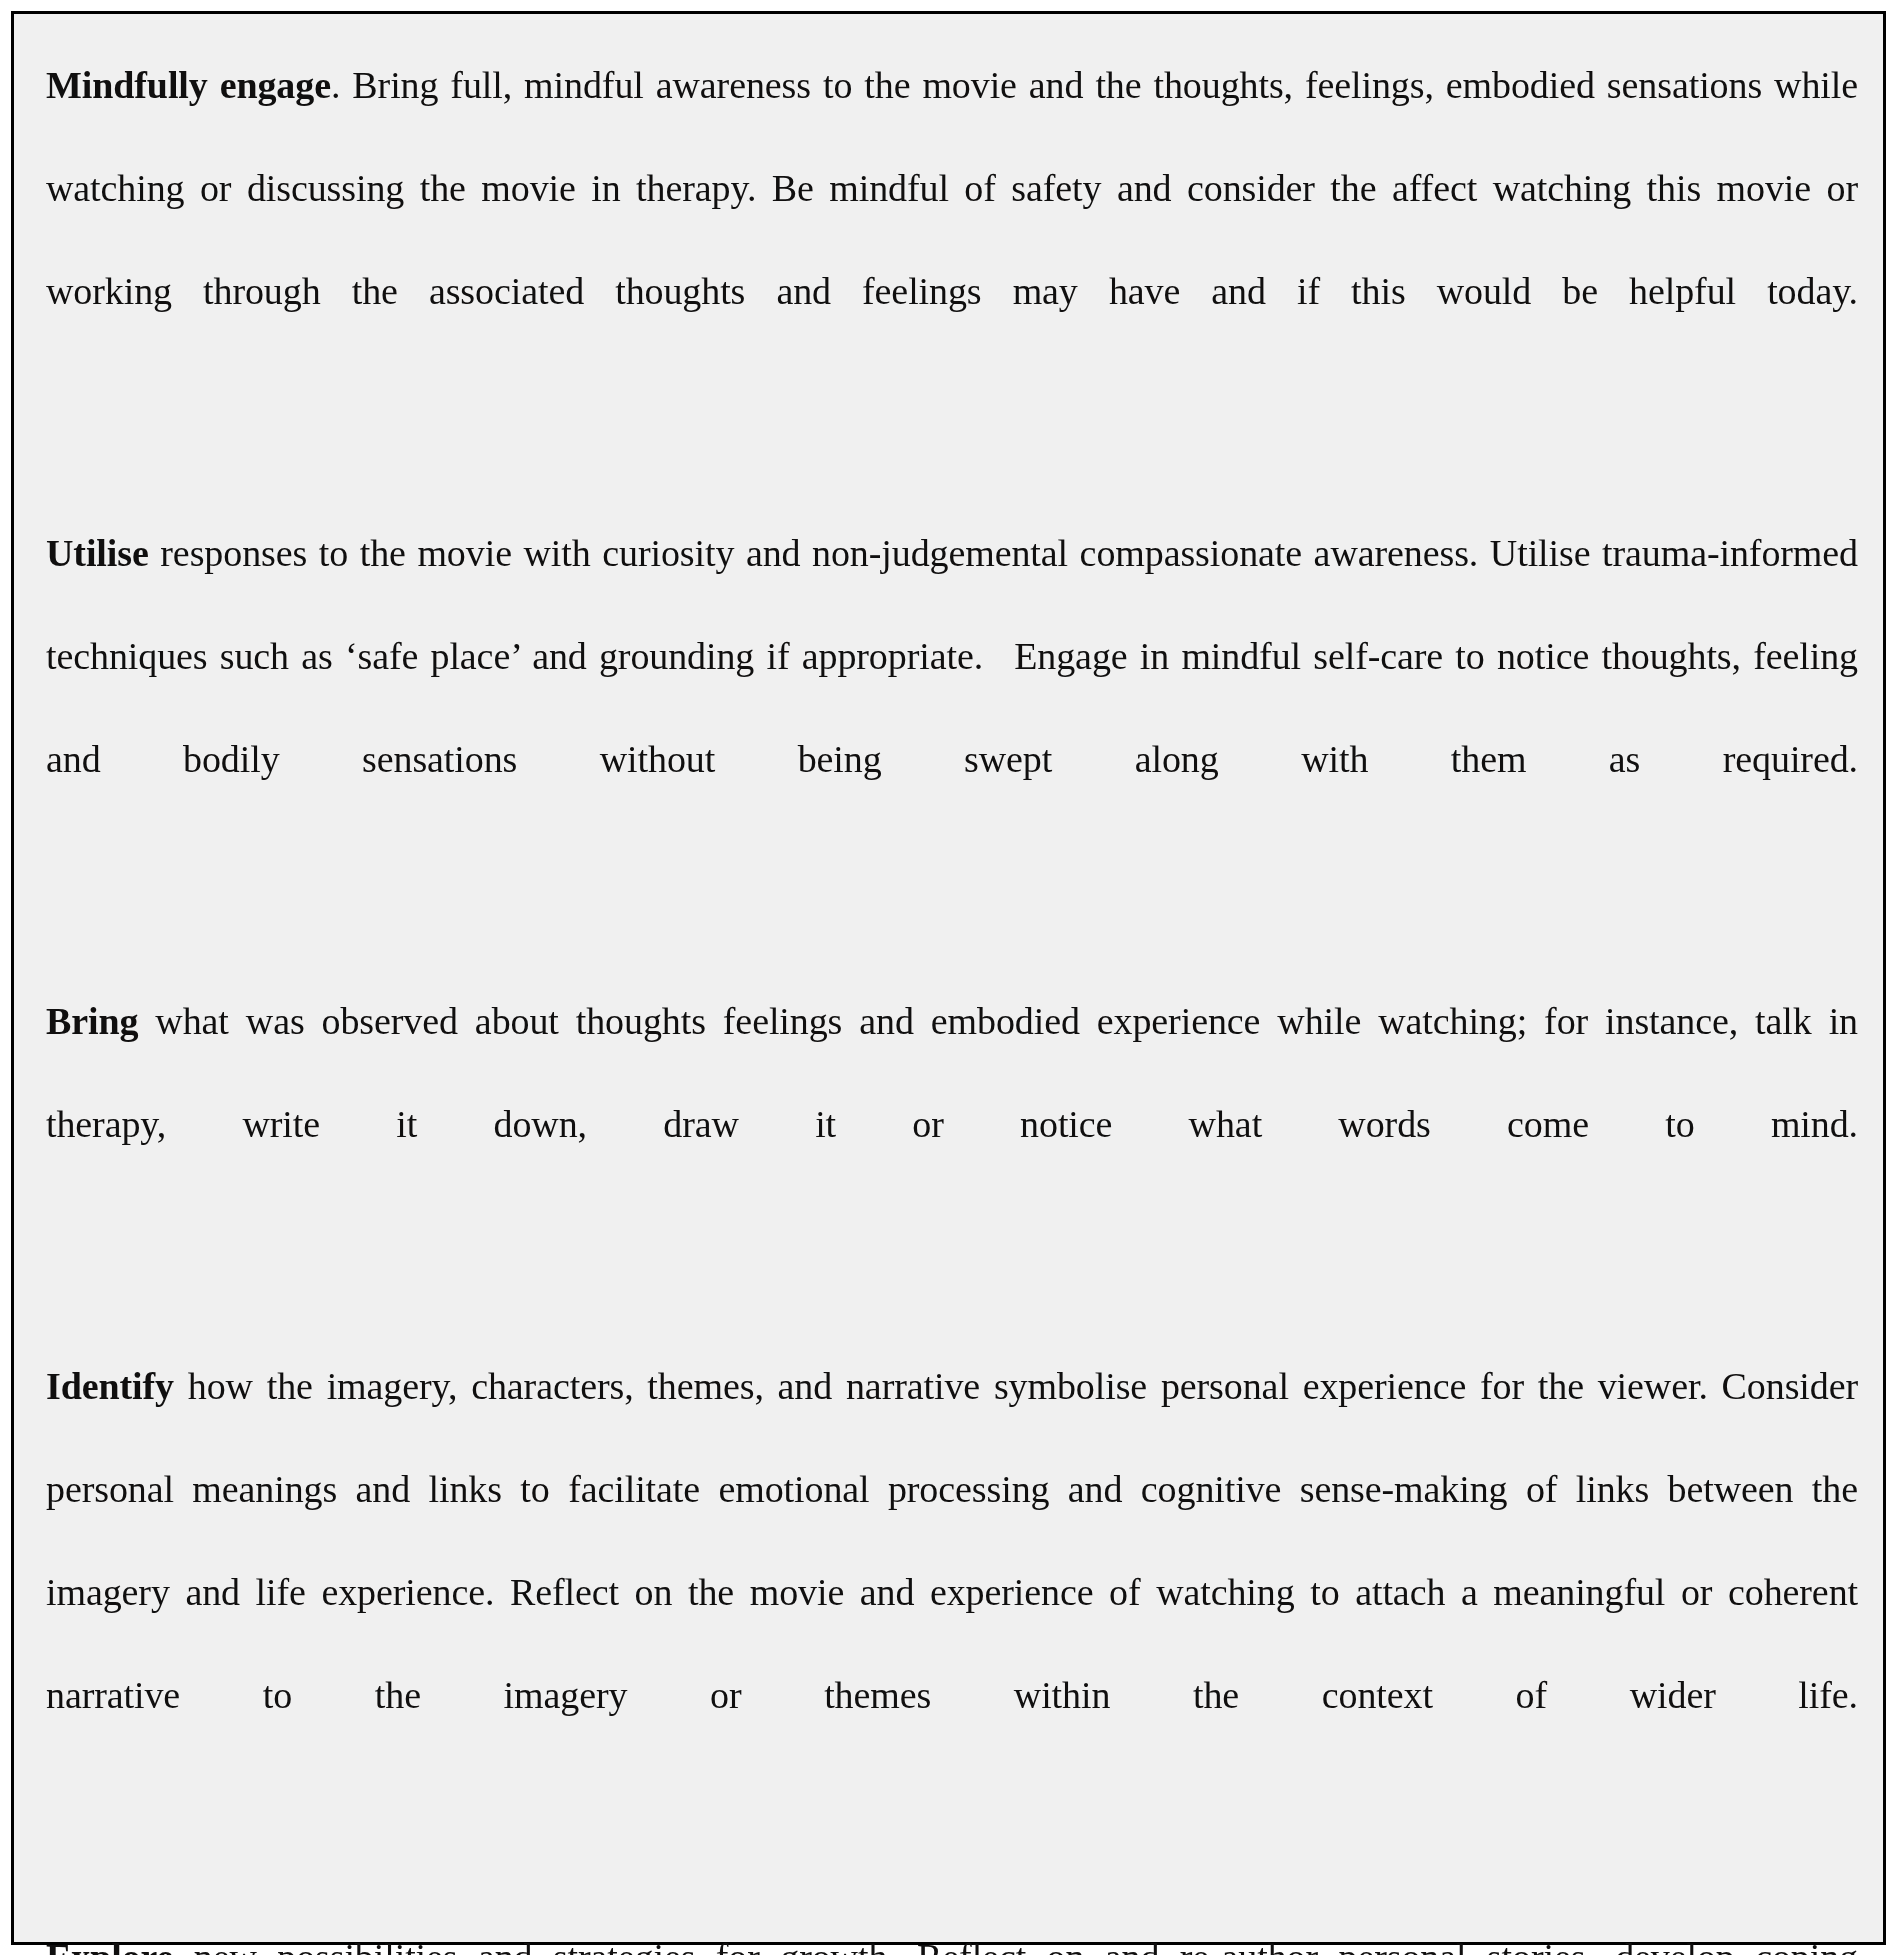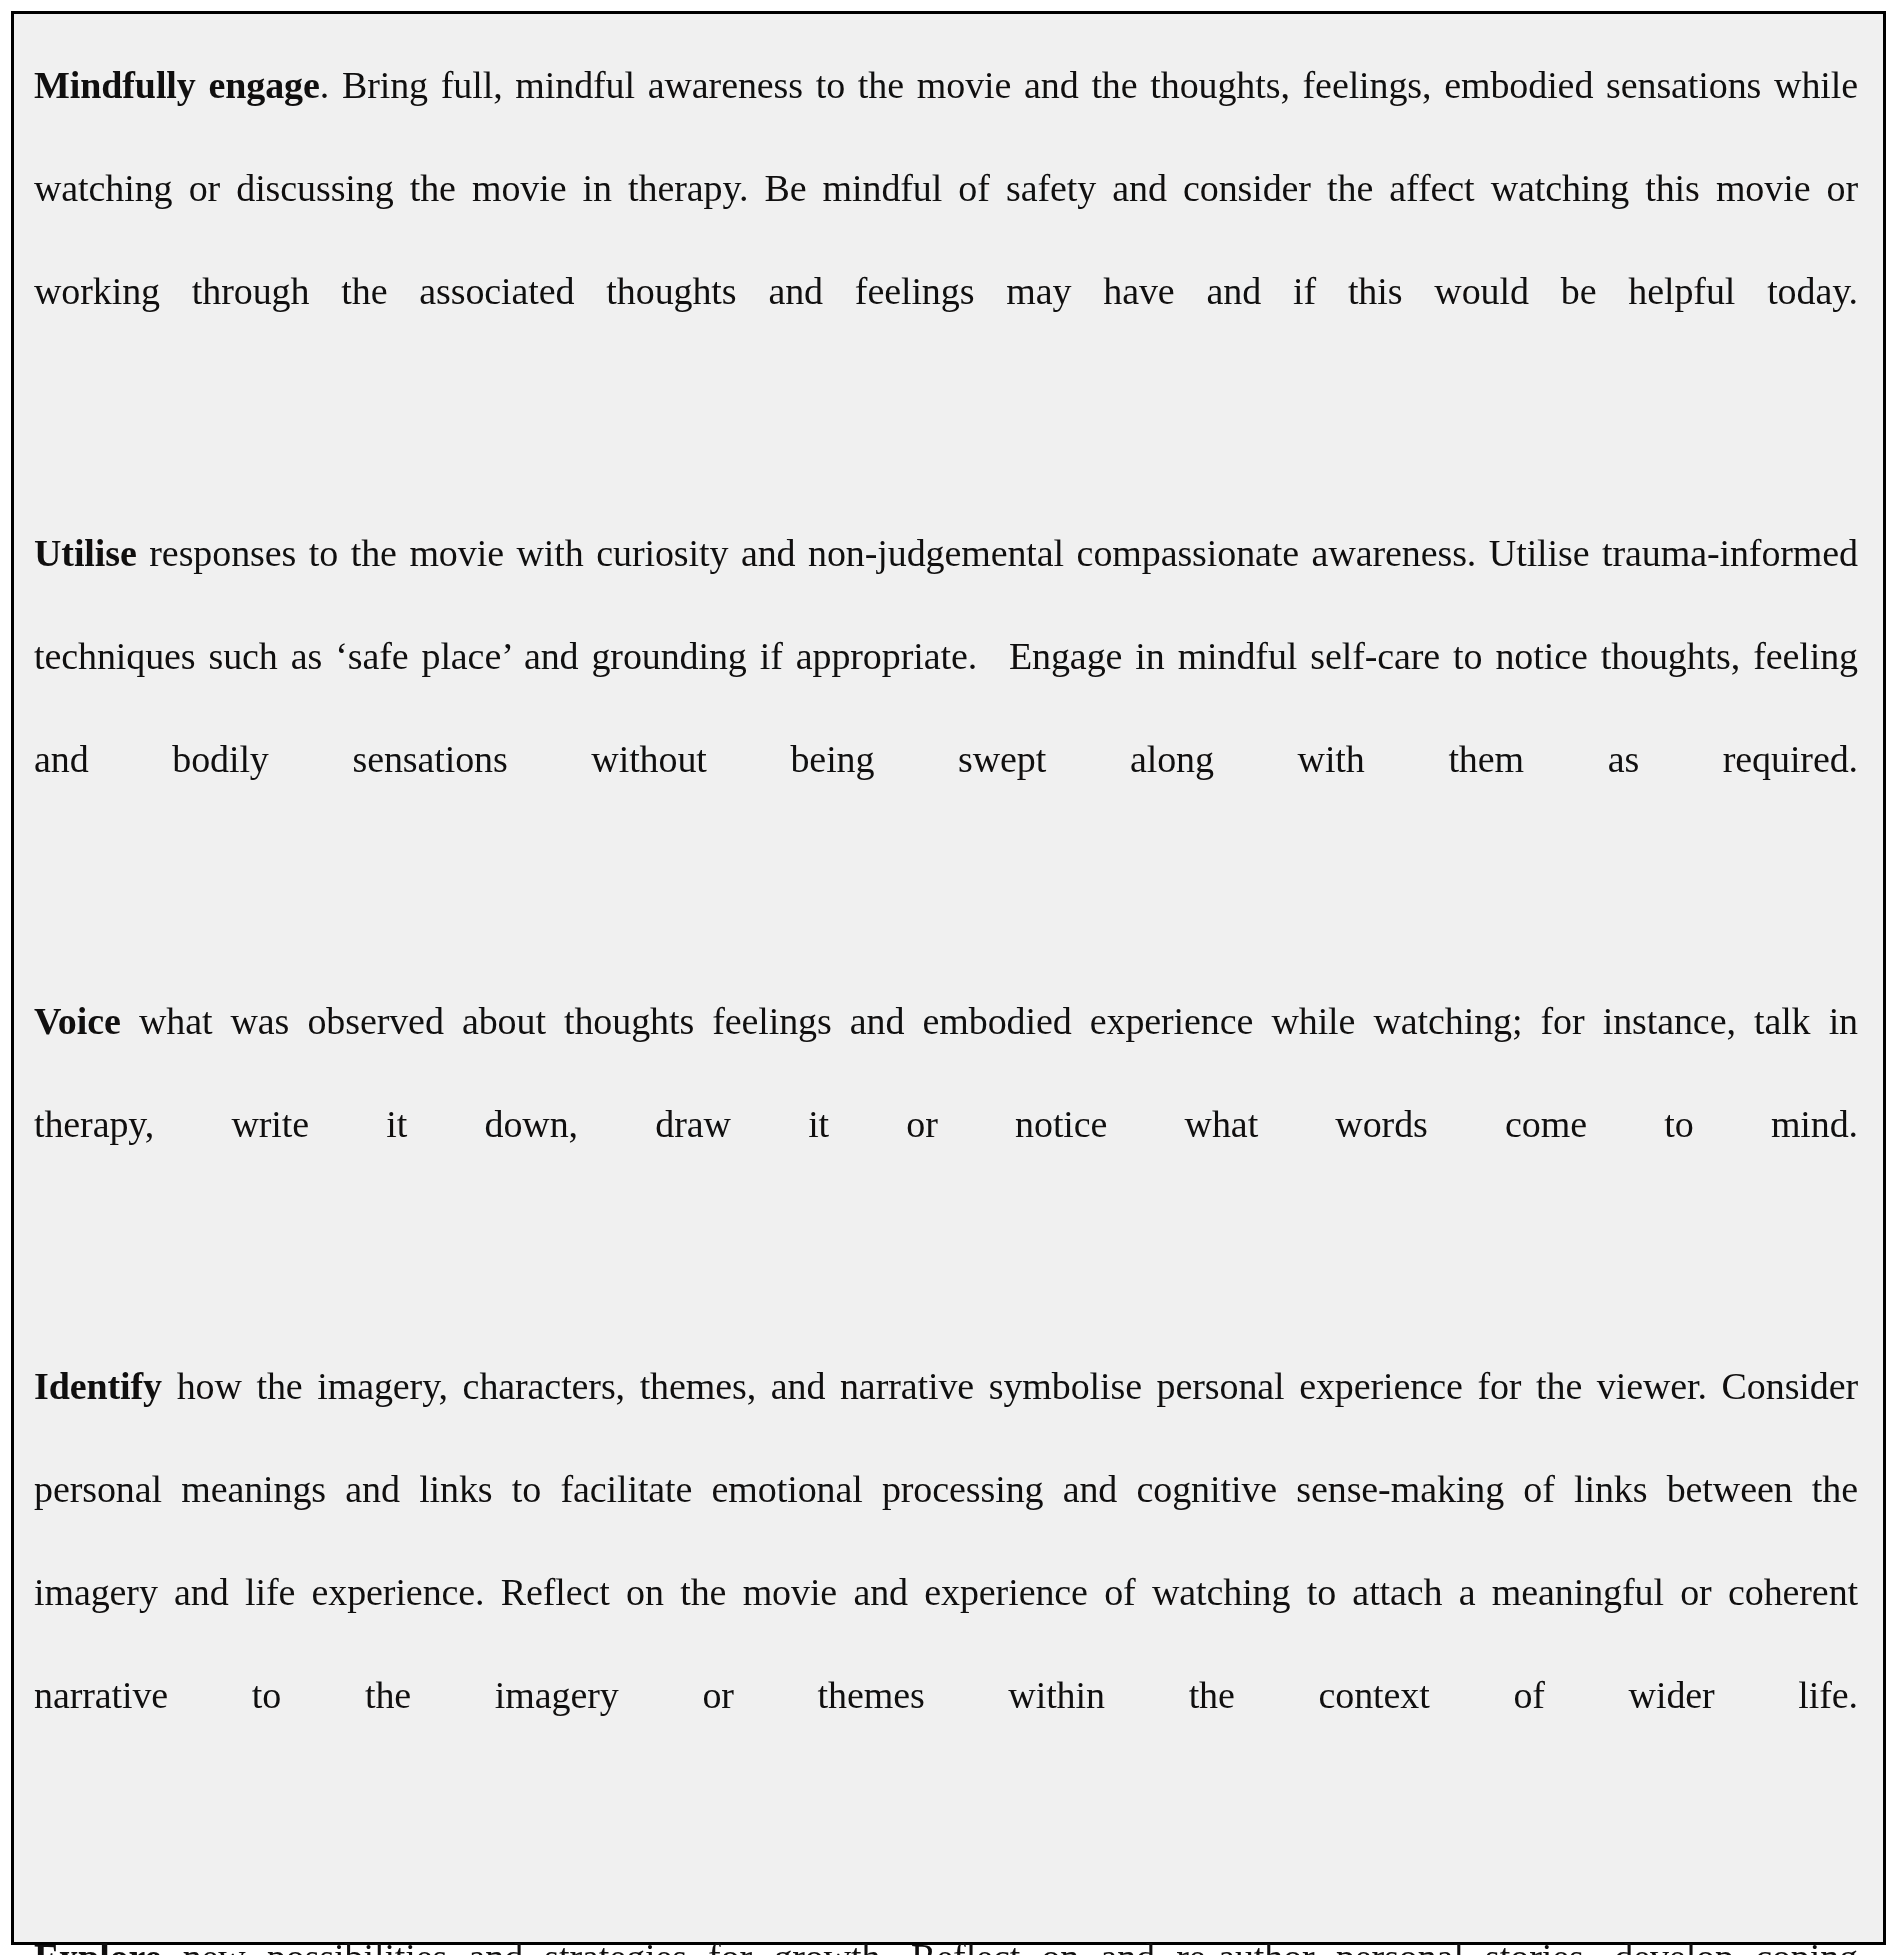--- a/index.html
+++ b/index.html
@@ -22,21 +22,21 @@
     padding: 11px 11px 10.5px 11px;
     background: #ffffff;
   }
 
   .framework-box {
     box-sizing: border-box;
     width: 100%;
     height: 100%;
     border: 3px solid #000000;
     background: #f0f0f0;
-    padding: 20px 25px 20px 20px;
+    padding: 20px 25px 20px 32px;
   }
 
   .steps {
     display: block;
   }
 
   .step-paragraph {
     margin: 0 0 56px 0;
     padding: 0;
     font-size: 38px;
@@ -76,21 +76,21 @@
 
       <p class="step-paragraph">
         <span class="step-lead">Mindfully engage</span><span class="step-body">. Bring full, mindful awareness to the movie and the thoughts, feelings, embodied sensations while watching or discussing the movie in therapy. Be mindful of safety and consider the affect watching this movie or working through the associated thoughts and feelings may have and if this would be helpful today.</span>
       </p>
 
       <p class="step-paragraph">
         <span class="step-lead">Utilise</span><span class="step-body"> responses to the movie with curiosity and non-judgemental compassionate awareness. Utilise trauma-informed techniques such as ‘safe place’ and grounding if appropriate.  Engage in mindful self-care to notice thoughts, feeling and bodily sensations without being swept along with them as required.</span>
       </p>
 
       <p class="step-paragraph">
-        <span class="step-lead">Voice</span><span class="step-body"> what was observed about thoughts feelings and embodied experience while watching; for instance, talk in therapy, write it down, draw it or notice what words come to mind.</span>
+        <span class="step-lead">Bring</span><span class="step-body"> what was observed about thoughts feelings and embodied experience while watching; for instance, talk in therapy, write it down, draw it or notice what words come to mind.</span>
       </p>
 
       <p class="step-paragraph">
         <span class="step-lead">Identify</span><span class="step-body"> how the imagery, characters, themes, and narrative symbolise personal experience for the viewer. Consider personal meanings and links to facilitate emotional processing and cognitive sense-making of links between the imagery and life experience. Reflect on the movie and experience of watching to attach a meaningful or coherent narrative to the imagery or themes within the context of wider life.</span>
       </p>
 
       <p class="step-paragraph">
         <span class="step-lead">Explore</span><span class="step-body"> new possibilities and strategies for growth. Reflect on and re-author personal stories, develop coping strategies, and draw out what can be learned from the story or image to take forward. Consider if anything changed or shifted from exploring the movie in this way and what can be taken forward from this.</span>
       </p>
 

